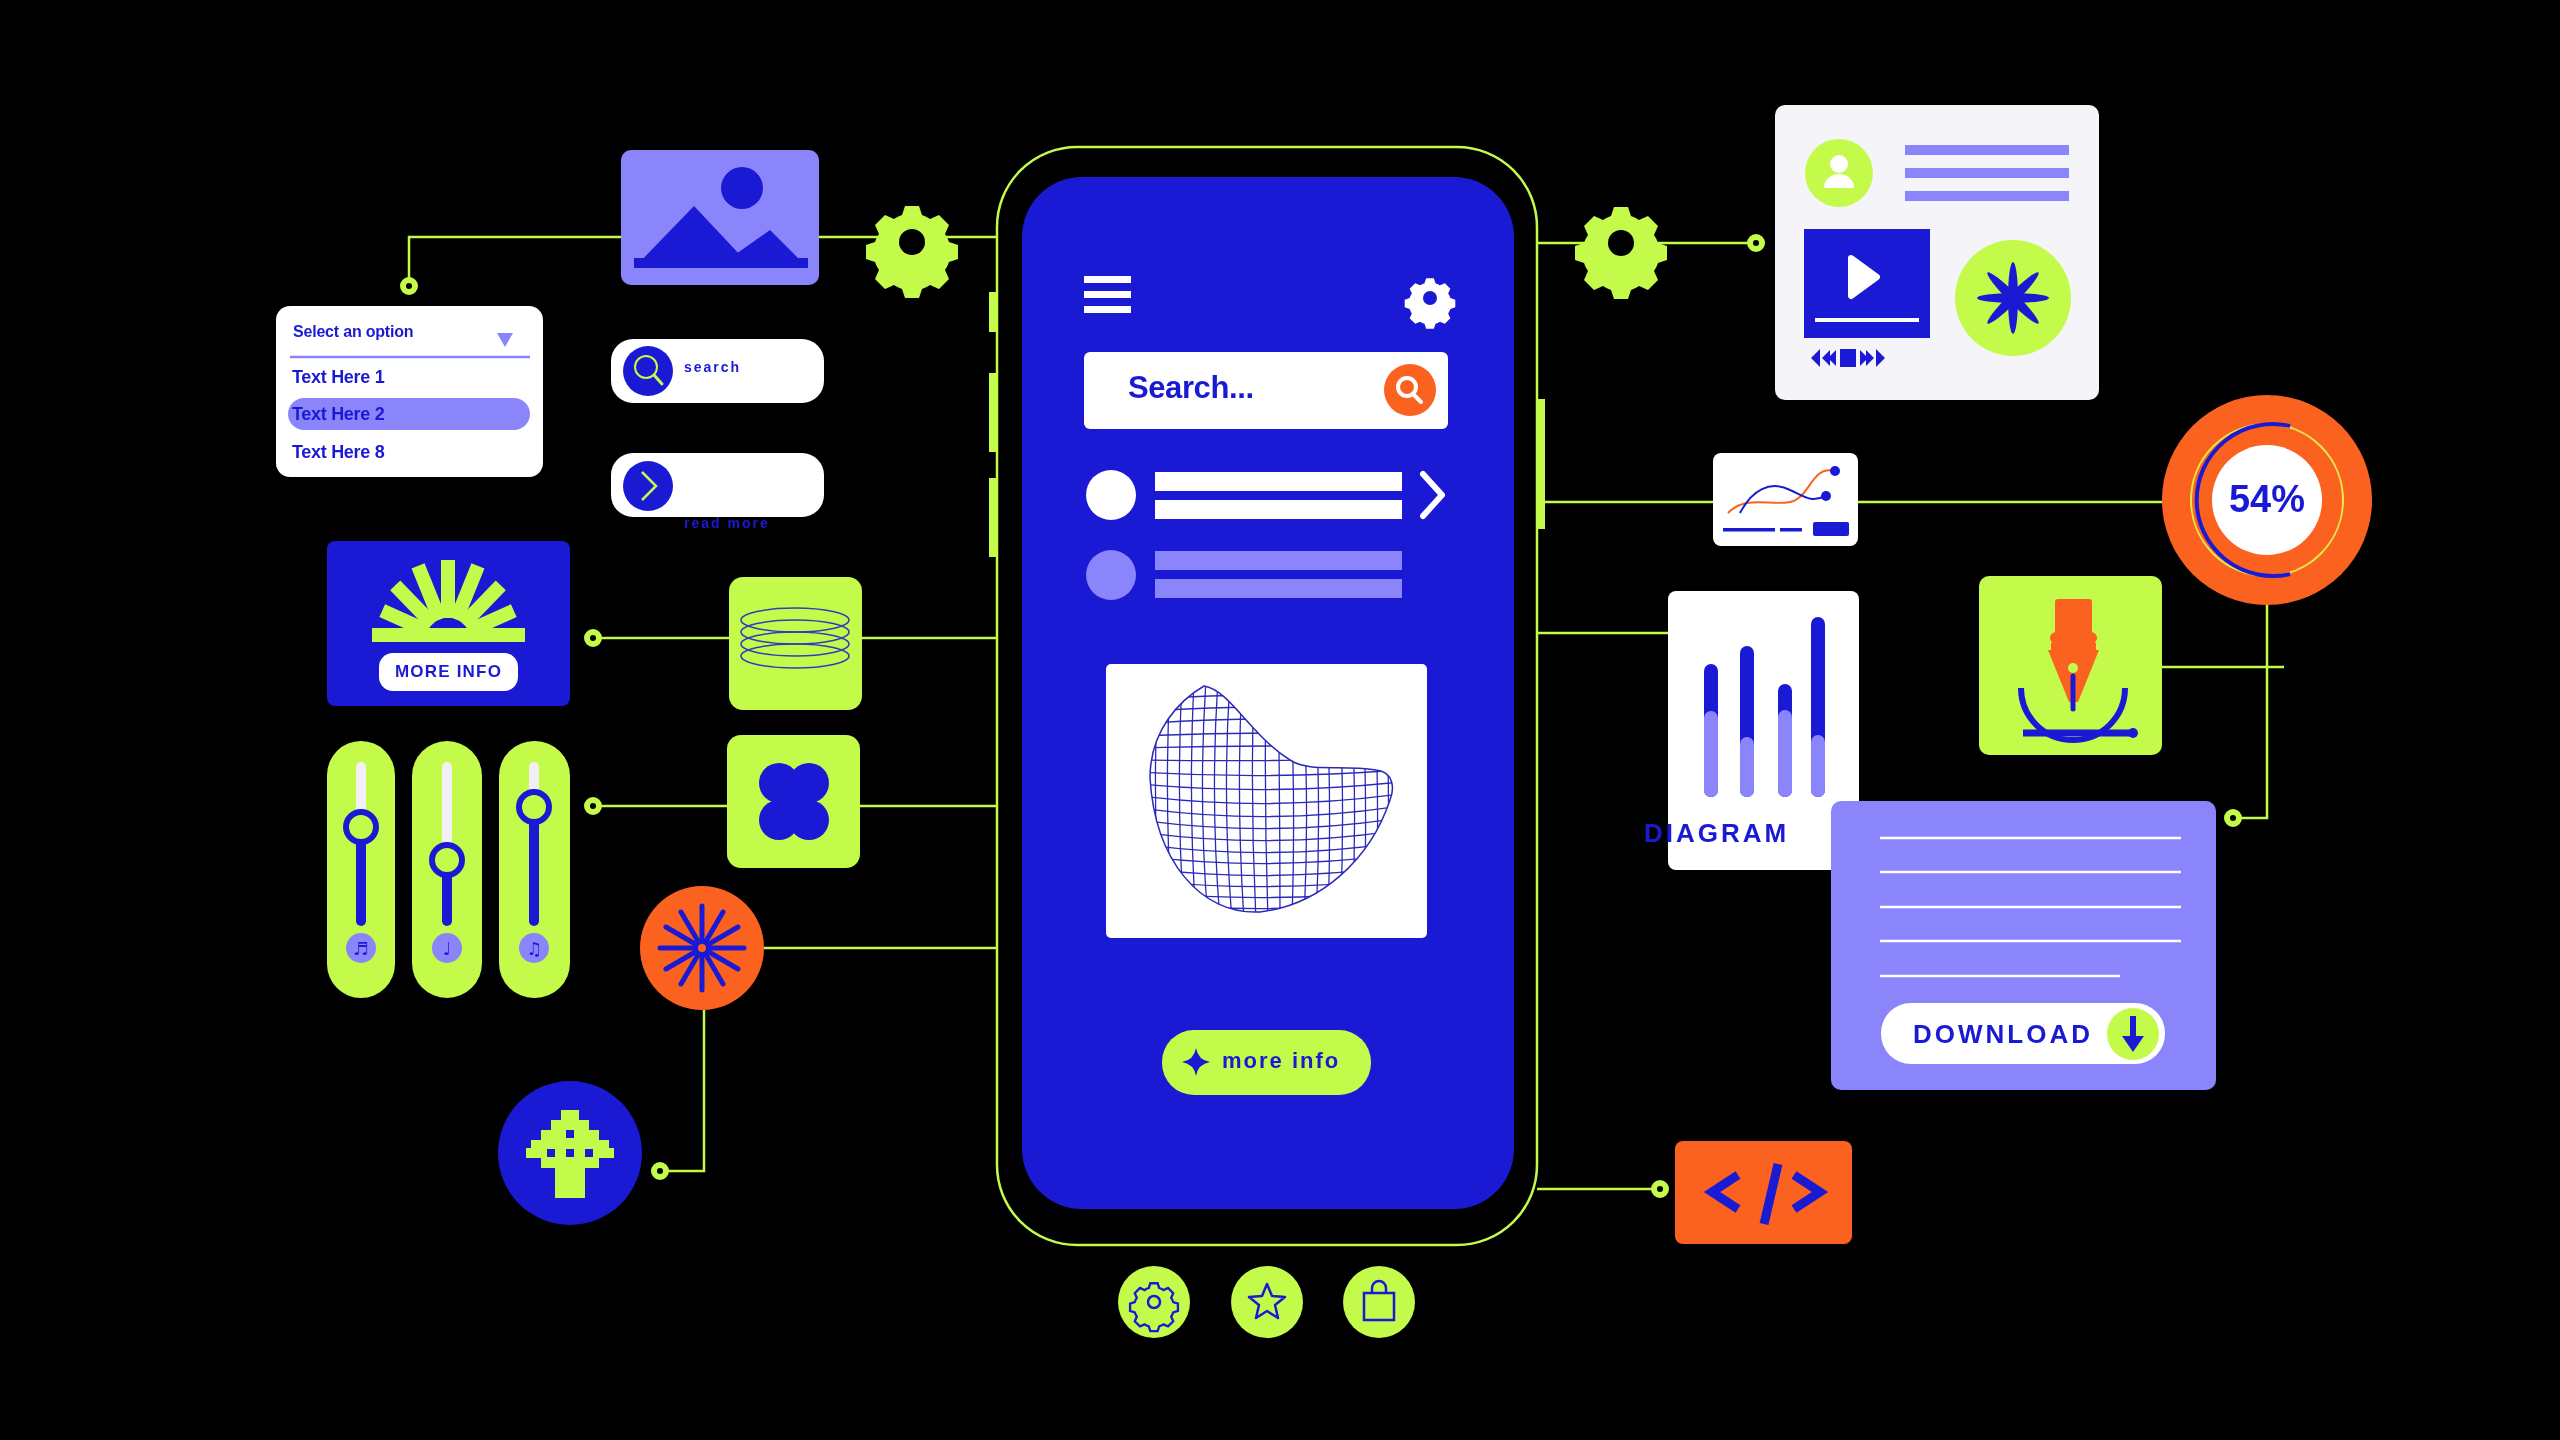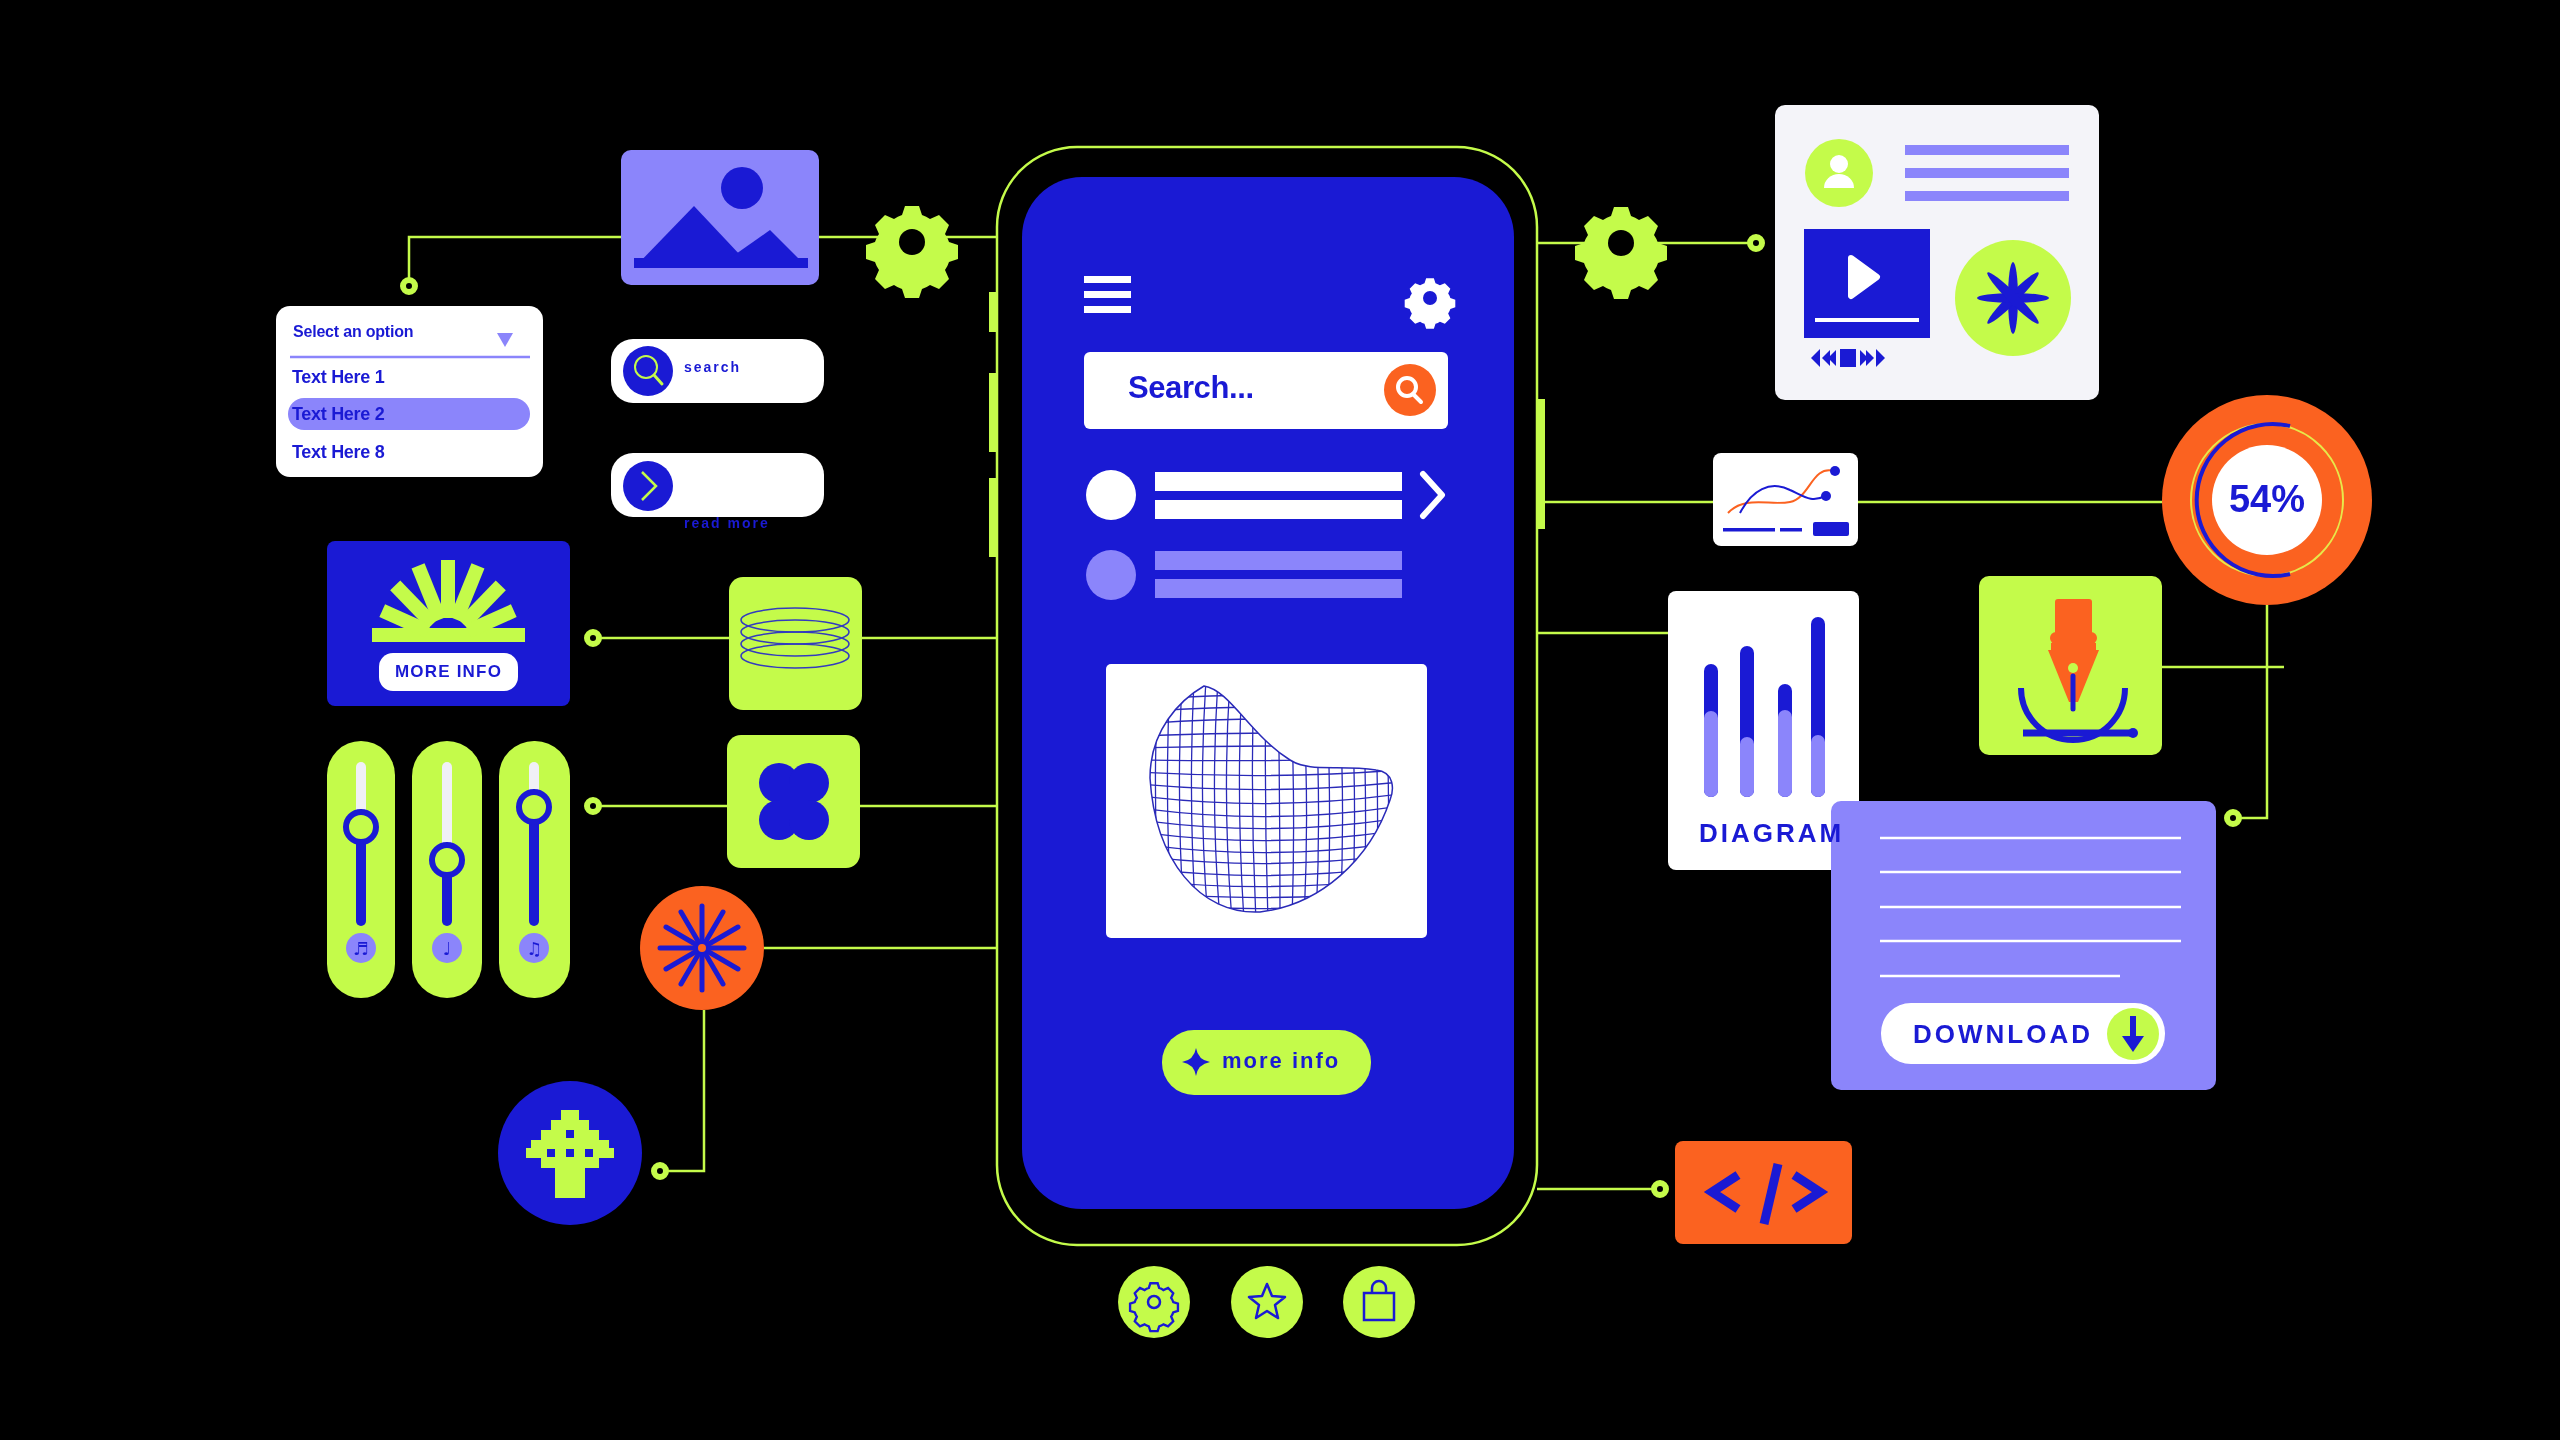--- a/index.html
+++ b/index.html
@@ -5,21 +5,21 @@
   html, body { margin:0; padding:0; background:#000; }
   body { width:2560px; height:1440px; position:relative; overflow:hidden; font-family:"Liberation Sans", "DejaVu Sans", sans-serif; }
   .abs { position:absolute; }
   #canvas-svg { position:absolute; left:0; top:0; width:2560px; height:1440px; }
   .txt { position:absolute; white-space:nowrap; color:#1a1ad4; }
   .dd-title { left:293px; top:323px; font-size:16px; font-weight:bold; letter-spacing:-0.2px; }
   .dd-item { left:292px; font-size:18px; font-weight:bold; letter-spacing:-0.3px; }
   .pill-label { font-size:14px; font-weight:bold; letter-spacing:2px; }
   .more-info-card { left:379px; top:653px; width:139px; height:38px; display:flex; align-items:center; justify-content:center; font-size:17px; font-weight:bold; letter-spacing:1.2px; color:#1a1ad4; }
   .phone-more { left:1162px; top:1030px; width:209px; height:65px; }
-  .diagram-label { left:1668px; top:818px; width:191px; text-align:center; font-size:26px; font-weight:bold; letter-spacing:3px;padding-left:8px; }
+  .diagram-label { left:1613px; top:818px; width:191px; text-align:center; font-size:26px; font-weight:bold; letter-spacing:3px;padding-left:8px; }
   .pct-label { left:2212px; top:478px; width:110px; text-align:center; font-size:38px; font-weight:bold; }
   .hit { position:absolute; background:transparent; border:0; padding:0; cursor:pointer; }
 </style>
 </head>
 <body>
 
 <svg id="canvas-svg" viewBox="0 0 2560 1440" xmlns="http://www.w3.org/2000/svg">
   <defs>
     <g id="gear-shape">
       <path d="M-7,-36 h14 l3,9 a28,28 0 0 1 8,4 l9,-4 l10,10 l-4,9 a28,28 0 0 1 4,8 l9,3 v14 l-9,3 a28,28 0 0 1 -4,8 l4,9 l-10,10 l-9,-4 a28,28 0 0 1 -8,4 l-3,9 h-14 l-3,-9 a28,28 0 0 1 -8,-4 l-9,4 l-10,-10 l4,-9 a28,28 0 0 1 -4,-8 l-9,-3 v-14 l9,-3 a28,28 0 0 1 4,-8 l-4,-9 l10,-10 l9,4 a28,28 0 0 1 8,-4 z"></path>

